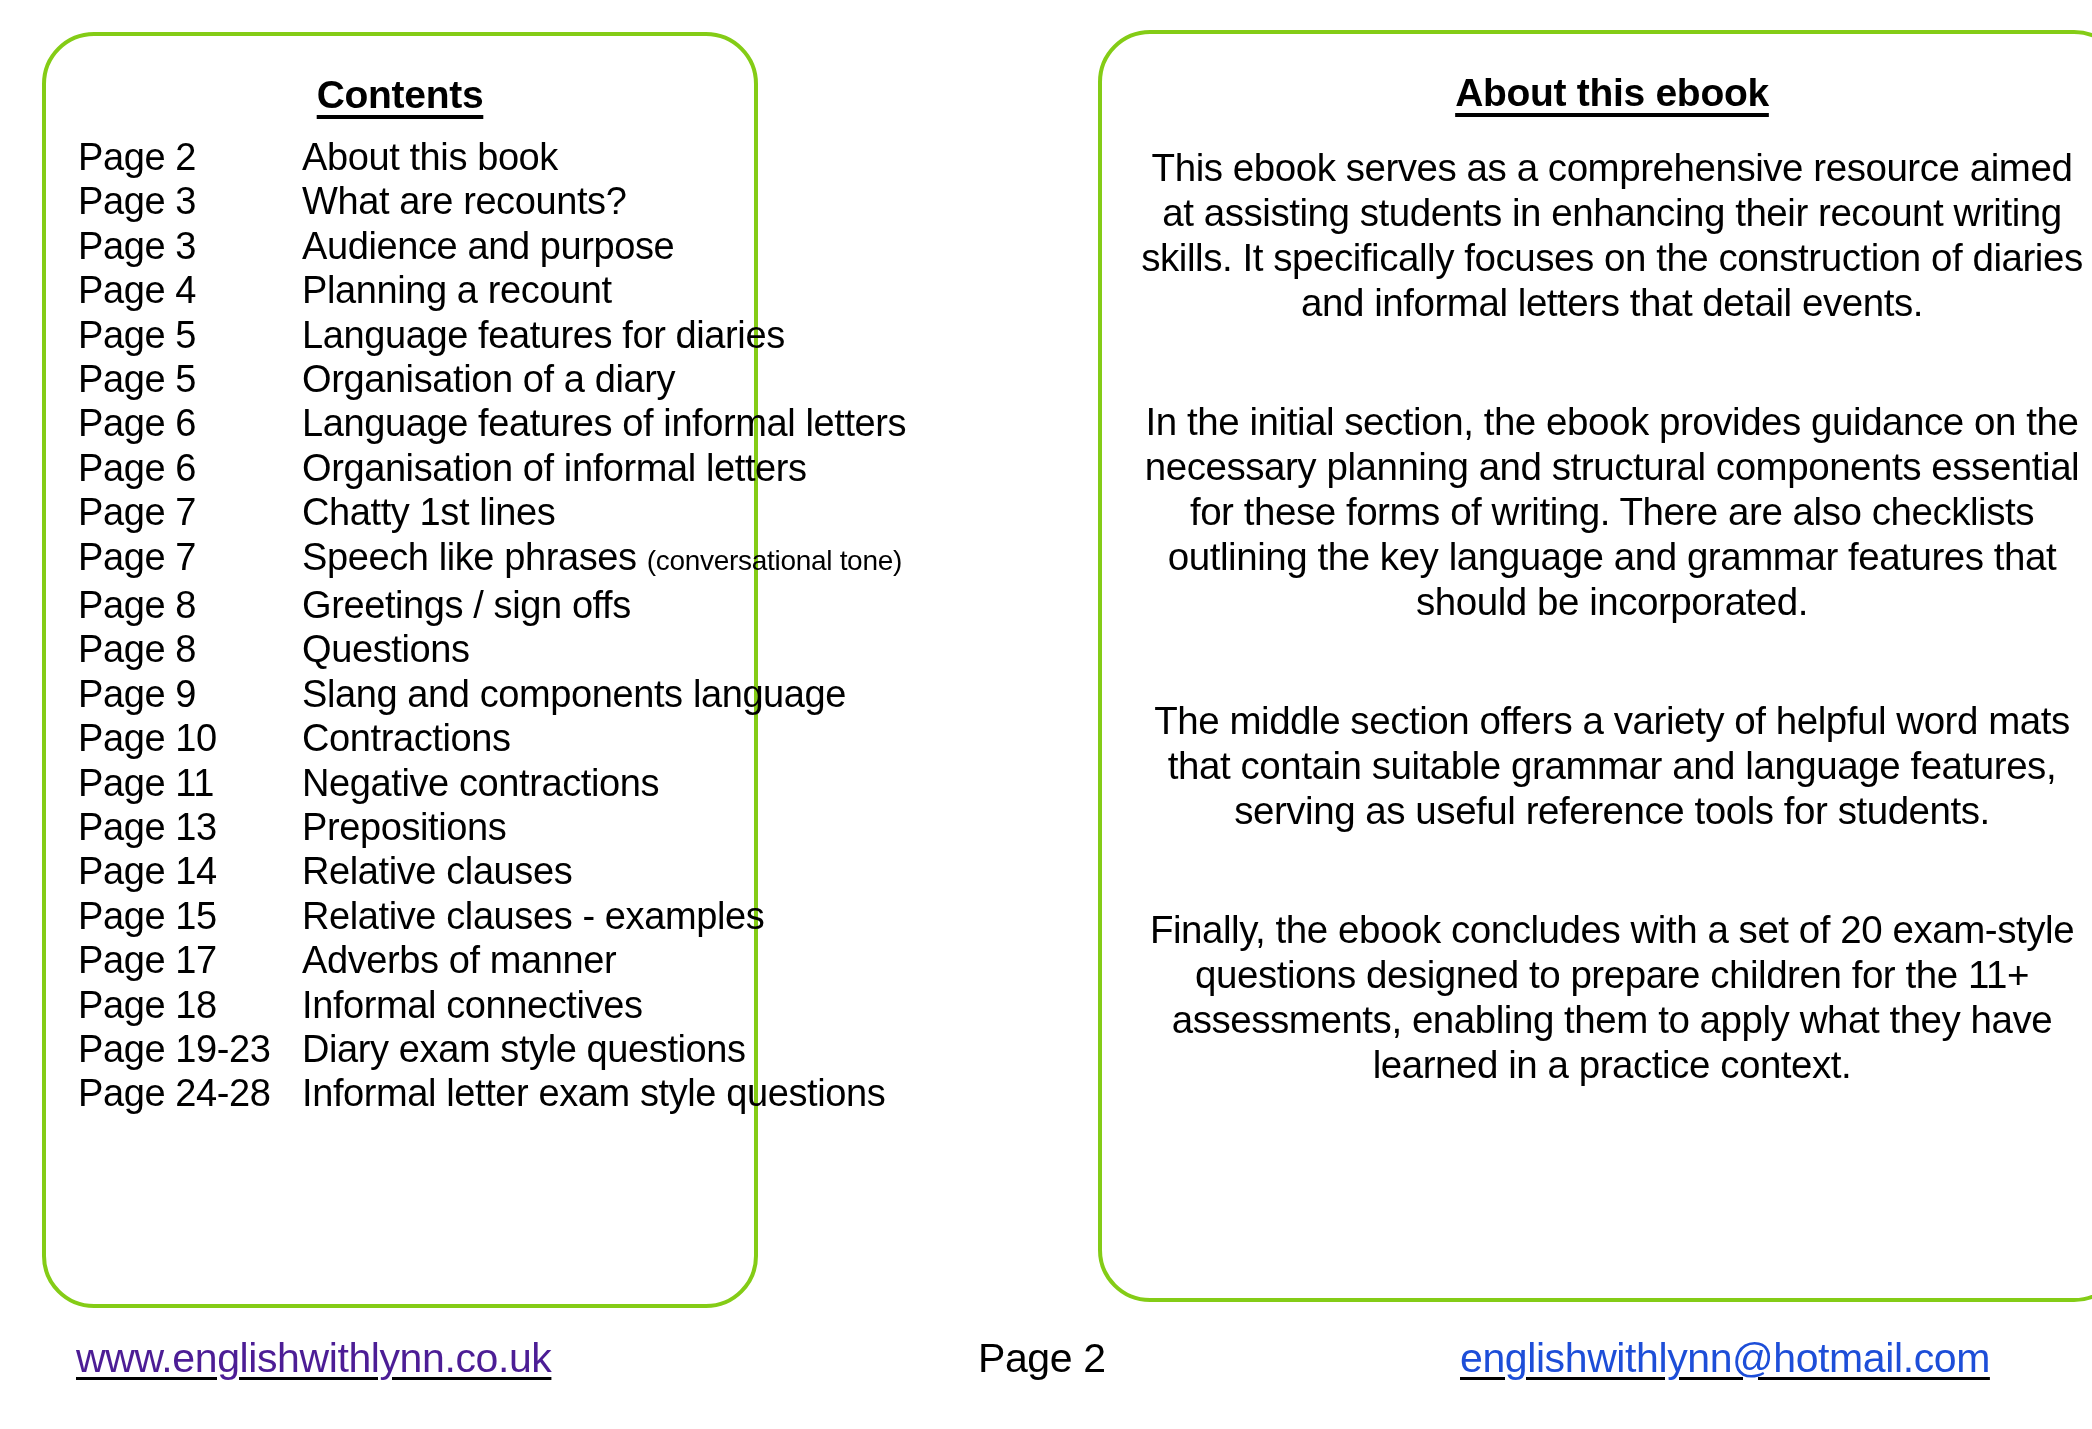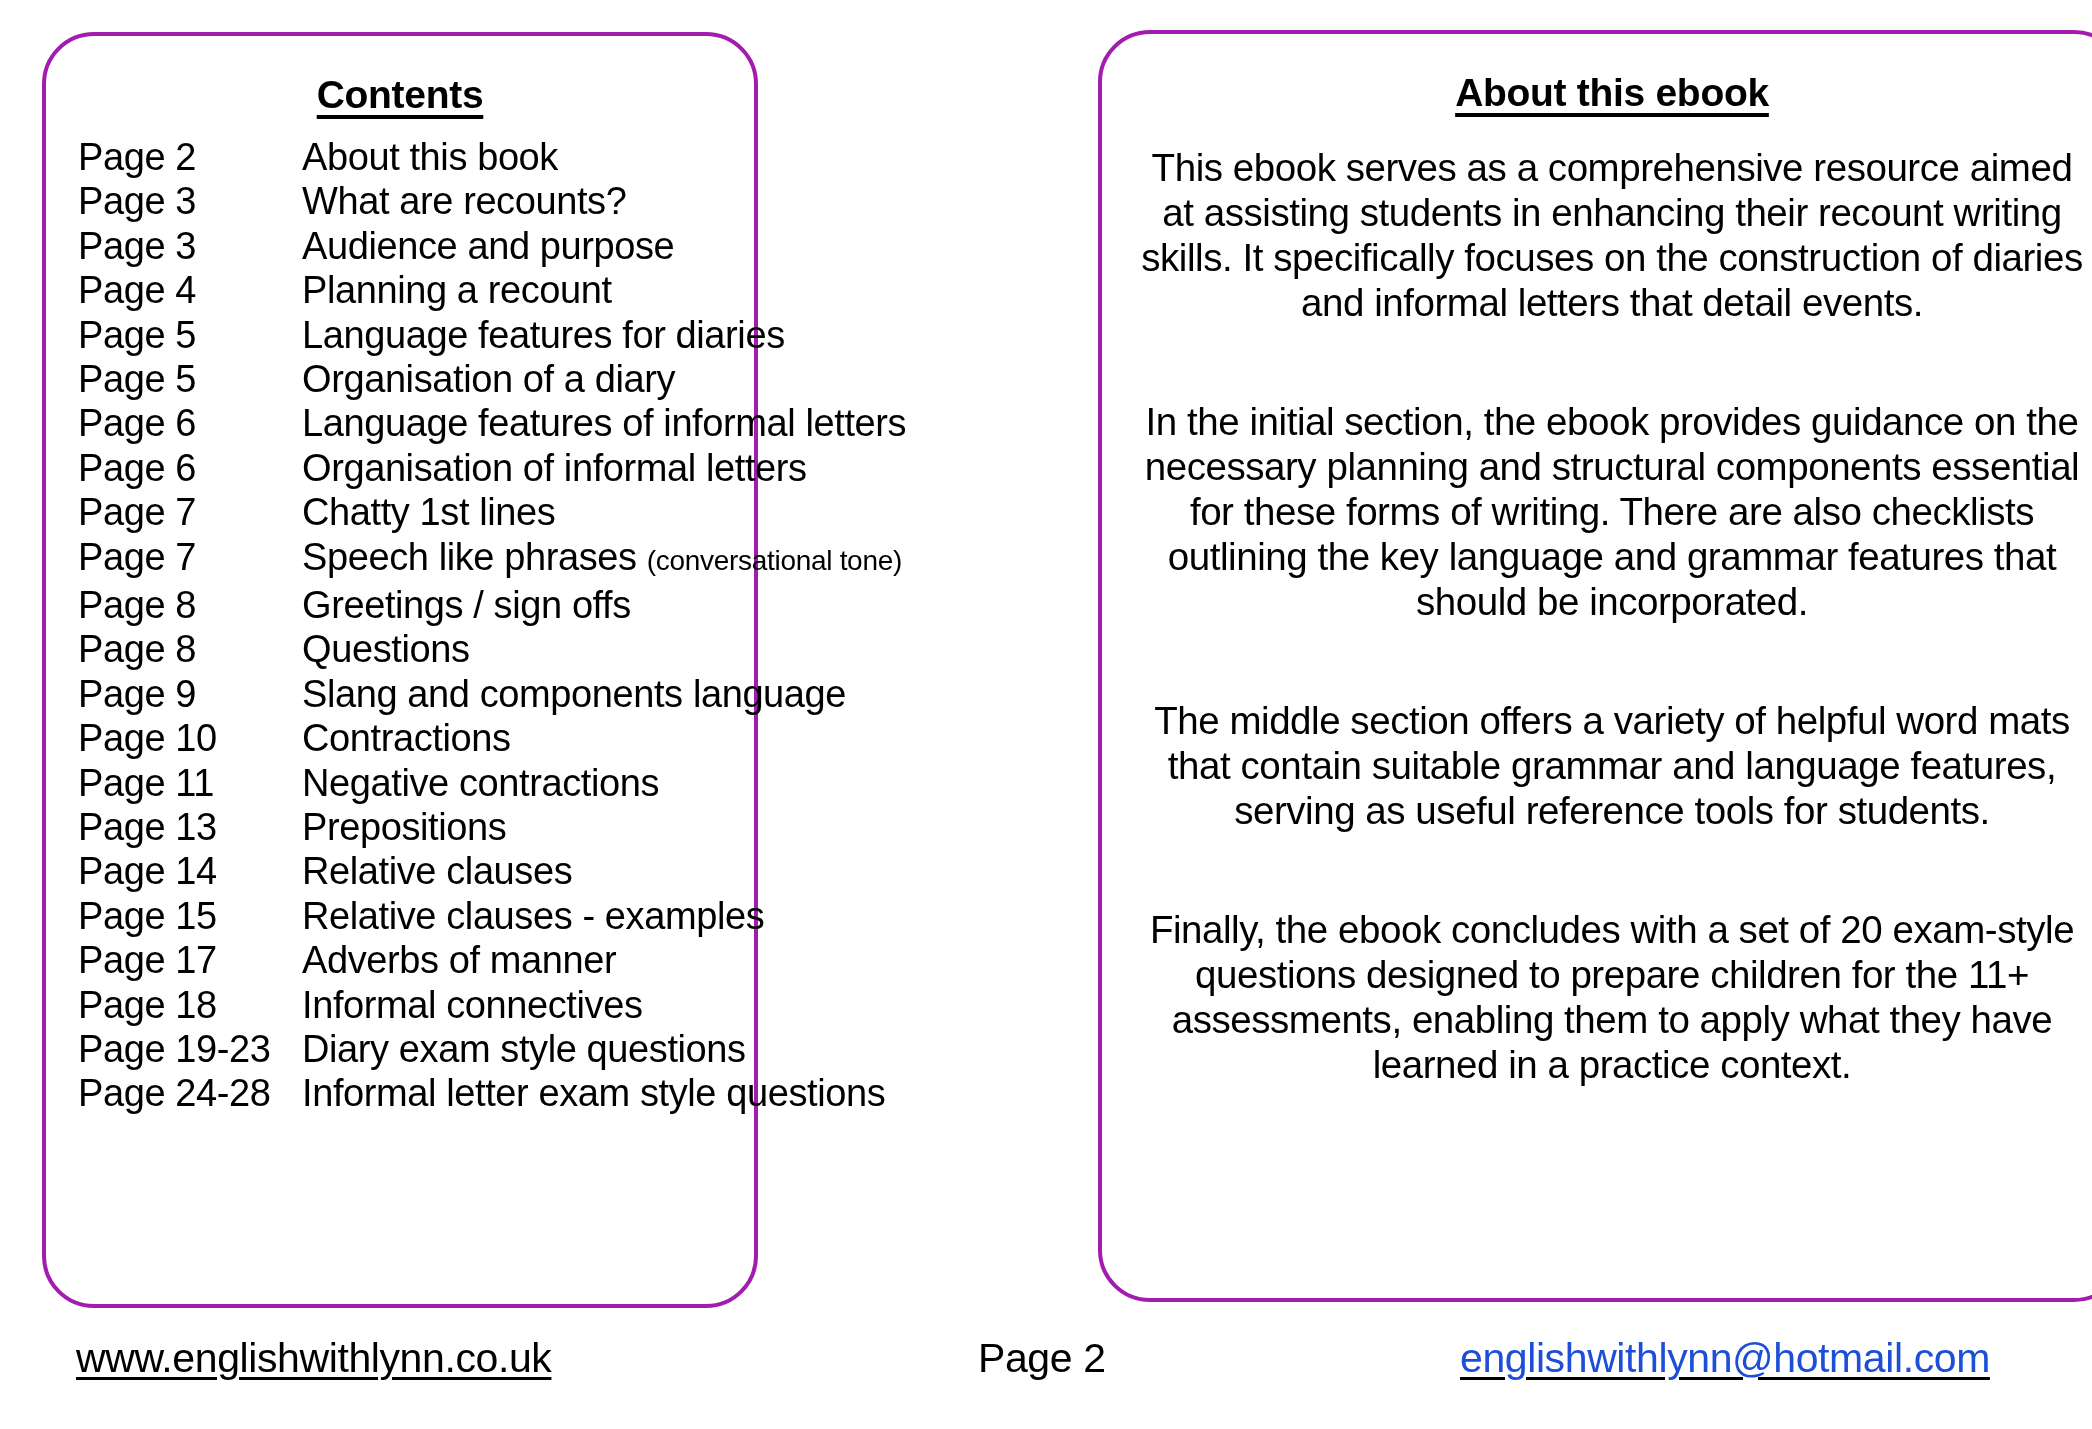--- a/index.html
+++ b/index.html
@@ -29,21 +29,21 @@
     left: 0;
     top: 0;
     width: 2092px;
     height: 1320px;
     display: flex;
     flex-direction: row;
     align-items: flex-start;
   }
 
   .panel {
-    border: 4px solid #a21caf;
+    border: 4px solid #84cc16;
     border-radius: 52px;
     box-sizing: border-box;
     background: #ffffff;
   }
 
   .panel-left {
     position: absolute;
     left: 42px;
     top: 32px;
     width: 716px;
@@ -256,18 +256,18 @@
           <p class="about-para">This ebook serves as a comprehensive resource aimed at assisting students in enhancing their recount writing skills. It specifically focuses on the construction of diaries and informal letters that detail events.</p>
           <p class="about-para">In the initial section, the ebook provides guidance on the necessary planning and structural components essential for these forms of writing. There are also checklists outlining the key language and grammar features that should be incorporated.</p>
           <p class="about-para">The middle section offers a variety of helpful word mats that contain suitable grammar and language features, serving as useful reference tools for students.</p>
           <p class="about-para">Finally, the ebook concludes with a set of 20 exam-style questions designed to prepare children for the 11+ assessments, enabling them to apply what they have learned in a practice context.</p>
         </div>
     </section>
 
   </div>
 
   <div class="footer">
-    <a class="footer-item footer-left" style="color:#000000; text-decoration-color:#000;">www.englishwithlynn.co.uk</a>
+    <a class="footer-item footer-left" style="color:#4c1d95; text-decoration-color:#000;">www.englishwithlynn.co.uk</a>
     <span class="footer-item footer-center">Page 2</span>
     <a class="footer-item footer-right" style="color:#1d4ed8; text-decoration-color:#000;">englishwithlynn@hotmail.com</a>
   </div>
 
 </div>
 
 </body></html>

